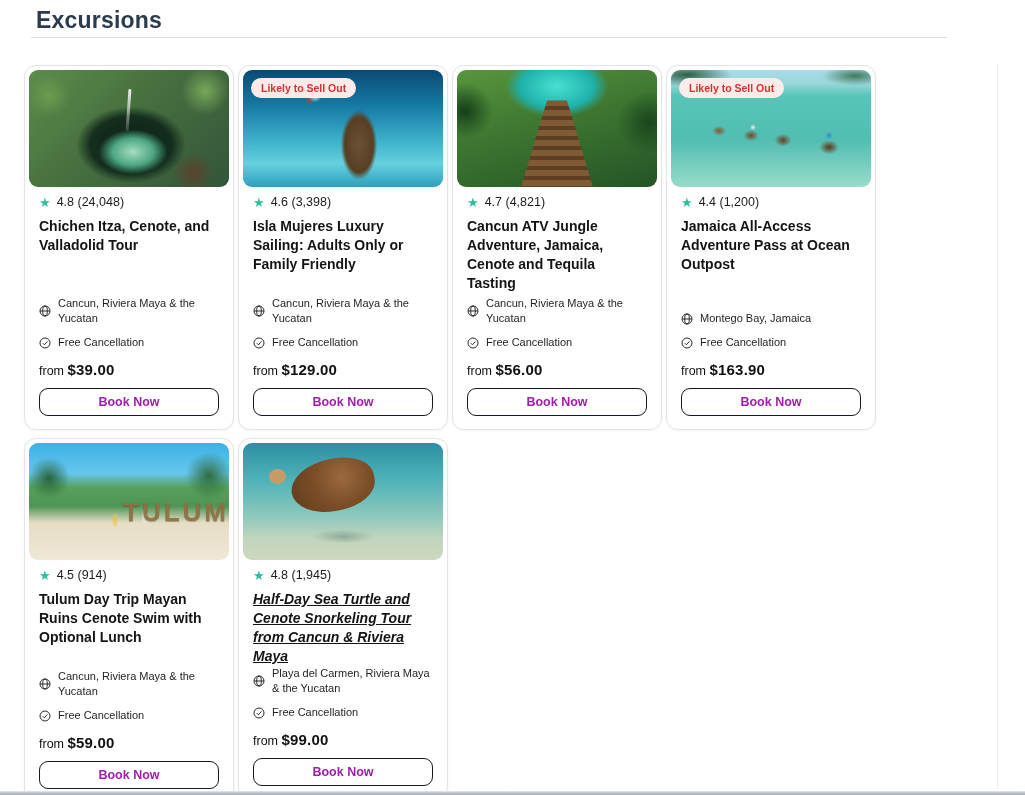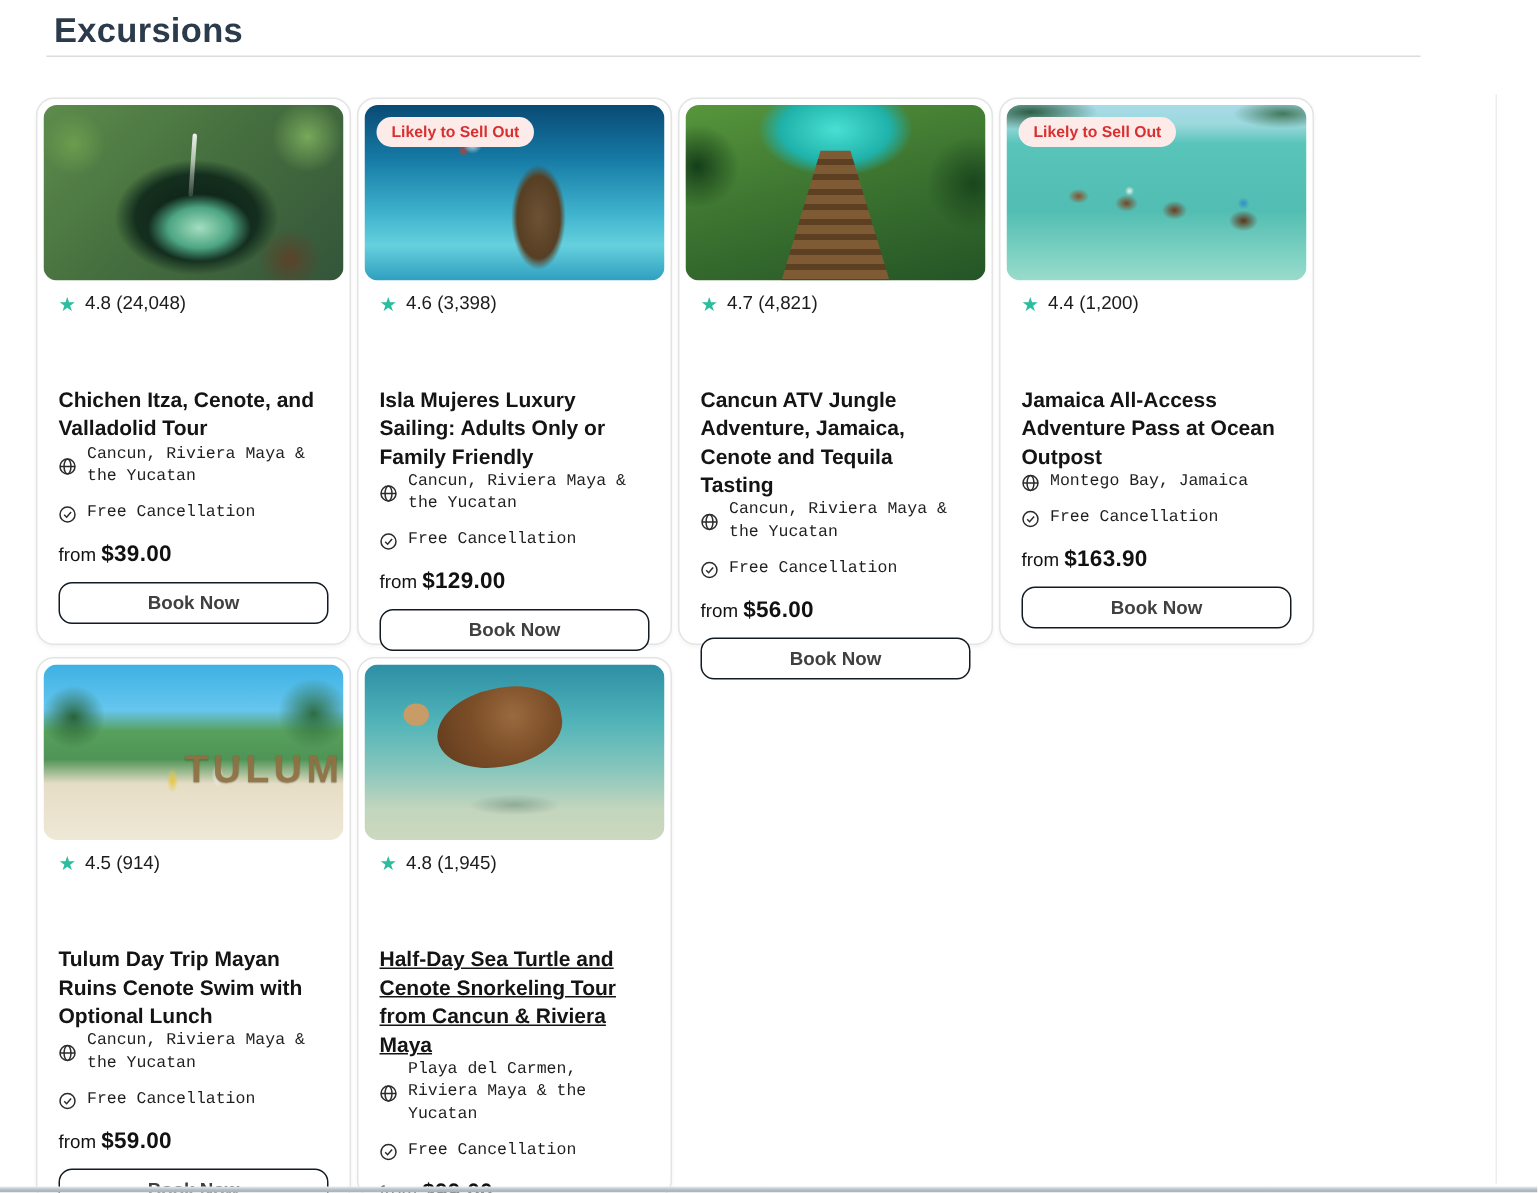--- a/index.html
+++ b/index.html
@@ -57,39 +57,38 @@
     display: flex; flex-direction: column; flex: 1;
     padding: 8px 10px 9px;
   }
   .rating {
     display: flex; align-items: center; gap: 6px;
     font-size: 12.5px; color: #1d1d1d; margin-bottom: 8px;
   }
   .star { color: #2abd9e; font-size: 13px; line-height: 1; }
   .tour-title {
     font-size: 14px; font-weight: 700; line-height: 19px;
-    color: #141414; cursor: pointer; margin-top: 40px;
-  }
-  .tour-title.underline { text-decoration: underline; }
+    color: #141414; cursor: pointer;
+  }
+  .tour-title.underline { text-decoration: underline; font-style: italic; }
   .bottom-block { margin-top: auto; }
   .meta-row {
     display: flex; align-items: center; gap: 7px;
     font-size: 11px; line-height: 15px; color: #1f1f1f;
     margin-bottom: 9px;
-    font-family: Liberation Mono, monospace;
   }
   .meta-row.cancel { margin-bottom: 11px; }
   .meta-icon { flex: none; width: 12px; height: 12px; display: block; }
   .price-row { font-size: 12.5px; color: #111; margin-bottom: 10px; }
   .price-value { font-size: 15px; font-weight: 700; letter-spacing: .2px; margin-top: 12px; }
   .cta {
     width: 100%; height: 28px;
     background: #fff; border: 1.5px solid #121a22; border-radius: 9px;
     font-family: "Liberation Sans", sans-serif;
-    font-size: 12.5px; font-weight: 700; color: #404040;
+    font-size: 12.5px; font-weight: 700; color: #a21caf;
     cursor: pointer;
   }
 
   
   .img1 {
     background:
       radial-gradient(ellipse 46px 30px at 52% 70%, rgba(172,232,201,.95) 0%, rgba(82,176,140,.92) 45%, rgba(20,70,50,0) 75%),
       radial-gradient(ellipse 74px 52px at 51% 64%, rgba(8,26,17,.96) 0%, rgba(14,38,26,.88) 55%, rgba(14,38,26,0) 74%),
       radial-gradient(circle 30px at 10% 22%, rgba(108,158,78,.95), rgba(108,158,78,0) 70%),
       radial-gradient(circle 34px at 88% 18%, rgba(122,172,92,.95), rgba(122,172,92,0) 70%),

